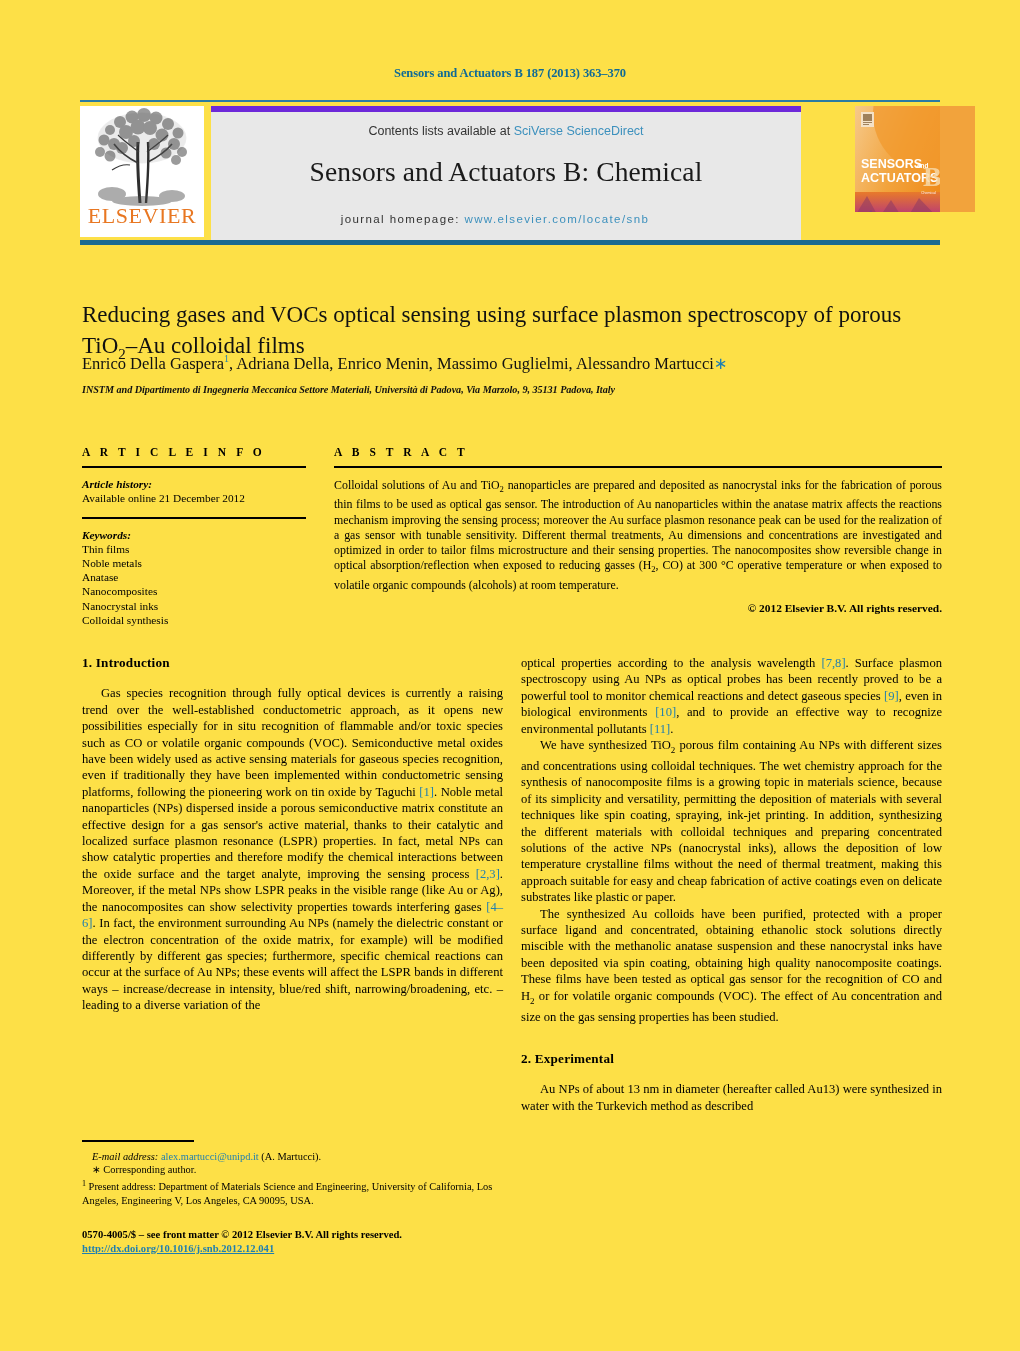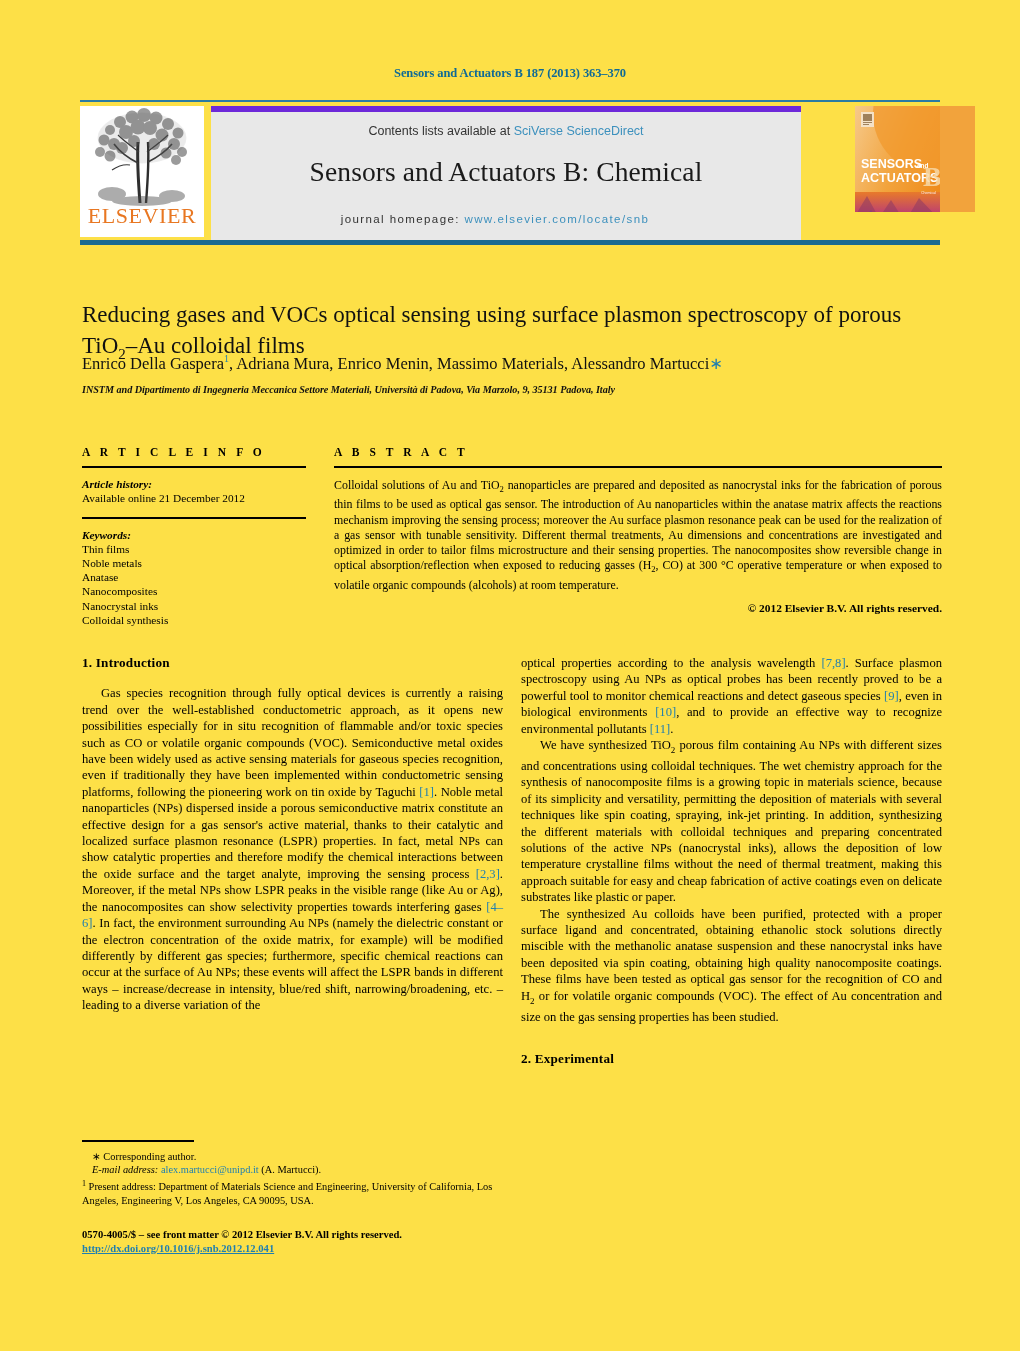--- a/index.html
+++ b/index.html
@@ -354,21 +354,21 @@
     </div>
 
     <div class="mast-rule-bottom"></div>
   </div>
 
   <h1 class="title">
     <span>Reducing gases and VOCs optical sensing using surface plasmon spectroscopy of porous TiO</span><sub>2</sub><span>–Au colloidal films</span>
   </h1>
 
   <div class="authors">
-    <span>Enrico Della Gaspera</span><sup>1</sup><span>, Adriana Mura, Enrico Menin, Massimo Materials, Alessandro Martucci</span><span class="star">∗</span>
+    <span>Enrico Della Gaspera</span><sup>1</sup><span>, Adriana Della, Enrico Menin, Massimo Guglielmi, Alessandro Martucci</span><span class="star">∗</span>
   </div>
 
   <div class="affiliation">INSTM and Dipartimento di Ingegneria Meccanica Settore Materiali, Università di Padova, Via Marzolo, 9, 35131 Padova, Italy</div>
 
   <div class="info-col">
     <div class="sec-label">A R T I C L E   I N F O</div>
     <div class="rule-black"></div>
     <div class="info-group">
       <div class="ttl">Article history:</div>
       <div>Available online 21 December 2012</div>
@@ -401,33 +401,34 @@
 
   <div class="col col-right">
     <p class="body-p" style="text-indent:0"><span>optical properties according to the analysis wavelength </span><span class="ref">[7,8]</span><span>. Surface plasmon spectroscopy using Au NPs as optical probes has been recently proved to be a powerful tool to monitor chemical reactions and detect gaseous species </span><span class="ref">[9]</span><span>, even in biological environments </span><span class="ref">[10]</span><span>, and to provide an effective way to recognize environmental pollutants </span><span class="ref">[11]</span><span>.</span></p>
 
     <p class="body-p"><span>We have synthesized TiO</span><sub>2</sub><span> porous film containing Au NPs with different sizes and concentrations using colloidal techniques. The wet chemistry approach for the synthesis of nanocomposite films is a growing topic in materials science, because of its simplicity and versatility, permitting the deposition of materials with several techniques like spin coating, spraying, ink-jet printing. In addition, synthesizing the different materials with colloidal techniques and preparing concentrated solutions of the active NPs (nanocrystal inks), allows the deposition of low temperature crystalline films without the need of thermal treatment, making this approach suitable for easy and cheap fabrication of active coatings even on delicate substrates like plastic or paper.</span></p>
 
     <p class="body-p"><span>The synthesized Au colloids have been purified, protected with a proper surface ligand and concentrated, obtaining ethanolic stock solutions directly miscible with the methanolic anatase suspension and these nanocrystal inks have been deposited via spin coating, obtaining high quality nanocomposite coatings. These films have been tested as optical gas sensor for the recognition of CO and H</span><sub>2</sub><span> or for volatile organic compounds (VOC). The effect of Au concentration and size on the gas sensing properties has been studied.</span></p>
 
     <div class="h2 spaced">2.  Experimental</div>
 
+    <p class="body-p">Au NPs of about 13 nm in diameter (hereafter called Au13) were synthesized in water with the Turkevich method as described</p>
   </div>
 
   <div class="footnote-rule"></div>
   <div class="footnotes">
-    <p class="fn-line indent1">
-      <span>∗</span>
-      <span>Corresponding author.</span>
-    </p>
     <p class="fn-line indent1">
       <span class="ital">E-mail address:</span>
       <a href="#" class="link">alex.martucci@unipd.it</a>
       <span>(A. Martucci).</span>
     </p>
+    <p class="fn-line indent1">
+      <span>∗</span>
+      <span>Corresponding author.</span>
+    </p>
     <p class="fn-line">
       <sup>1</sup>
       <span>Present address: Department of Materials Science and Engineering, University of California, Los Angeles, Engineering V, Los Angeles, CA 90095, USA.</span>
     </p>
   </div>
 
   <div class="frontmatter">
     <div>0570-4005/$ – see front matter © 2012 Elsevier B.V. All rights reserved.</div>
     <a href="#" class="doi">http://dx.doi.org/10.1016/j.snb.2012.12.041</a>
   </div>

